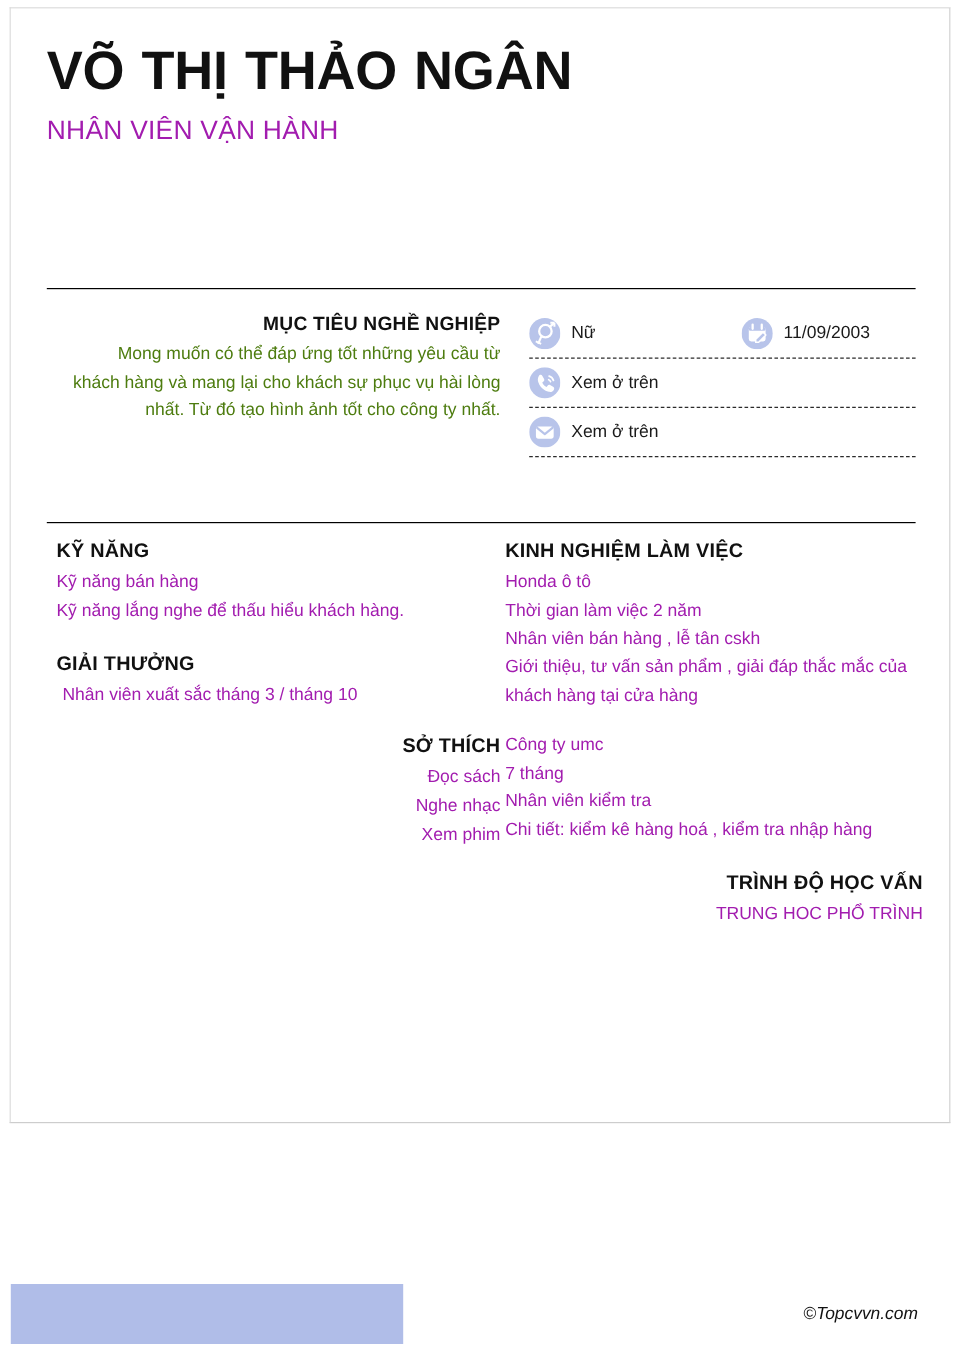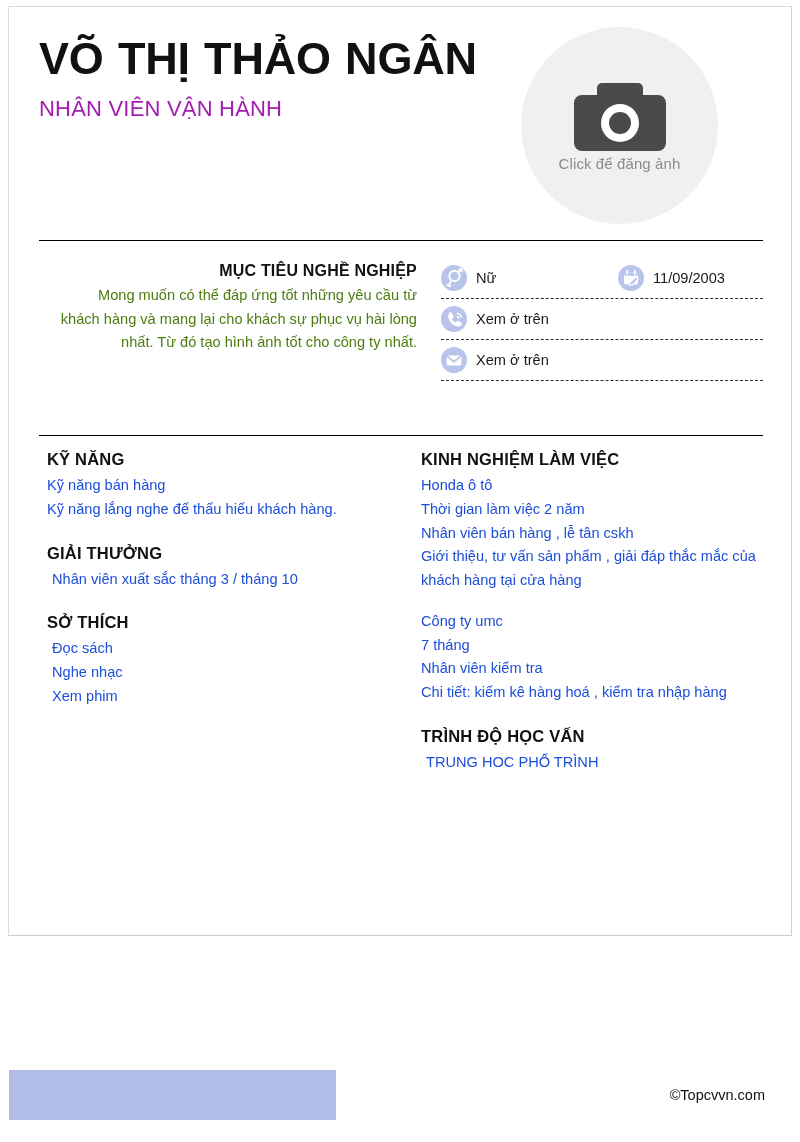--- a/index.html
+++ b/index.html
@@ -153,32 +153,32 @@
     top: 443px;
     width: 370px;
   }
   .col-right {
     position: absolute;
     left: 412px;
     top: 443px;
     width: 348px;
   }
   .block { margin-bottom: 22px; }
-  .block:last-child { margin-bottom: 0; }
+  .block:last-child { margin-bottom: 0; text-align: right; }
   .b-title {
     font-size: 16.5px;
     font-weight: bold;
     color: #111111;
     letter-spacing: 0.2px;
     margin: 0 0 5px 0;
   }
   .b-line {
     font-size: 14.6px;
     line-height: 1.63;
-    color: #1d4ed8;
+    color: #a21caf;
   }
   .indent { padding-left: 5px; }
 
   .exp-entry { margin-bottom: 17px; }
   .edu-title { margin-top: 3px; }
 
   
   .footer-bar {
     position: absolute;
     left: 0;
@@ -186,42 +186,35 @@
     width: 327px;
     height: 50px;
     background: #b0bde8;
   }
   .footer-credit {
     position: absolute;
     right: 26px;
     top: 1080px;
     font-size: 14.5px;
     color: #111111;
+    font-style: italic;
   }
 </style>
 </head>
 <body>
 
 <div id="page">
   <div class="sheet">
 
     <div class="header">
       <div class="name-block">
         <div class="full-name">VÕ THỊ THẢO NGÂN</div>
         <div class="job-title">NHÂN VIÊN VẬN HÀNH</div>
       </div>
 
-      <div class="photo-circle">
-        <svg class="camera-icon" viewBox="0 0 96 72">
-          <path d="M30 4 h36 a5 5 0 0 1 5 5 v7 h15 a8 8 0 0 1 8 8 v40 a8 8 0 0 1 -8 8 h-76 a8 8 0 0 1 -8 -8 v-40 a8 8 0 0 1 8 -8 h15 v-7 a5 5 0 0 1 5 -5 z" fill="#4a4a4a"></path>
-          <circle cx="48" cy="44" r="19" fill="#ffffff"></circle>
-          <circle cx="48" cy="44" r="11" fill="#4a4a4a"></circle>
-        </svg>
-        <div class="photo-label">Click để đăng ảnh</div>
-      </div>
     </div>
 
     <div class="rule rule-1"></div>
 
     <div class="objective">
       <div class="sec-title">MỤC TIÊU NGHỀ NGHIỆP</div>
       <div class="objective-text">Mong muốn có thể đáp ứng tốt những yêu cầu từ khách hàng và mang lại cho khách sự phục vụ hài lòng nhất. Từ đó tạo hình ảnh tốt cho công ty nhất.</div>
     </div>
 
     <div class="contact">

